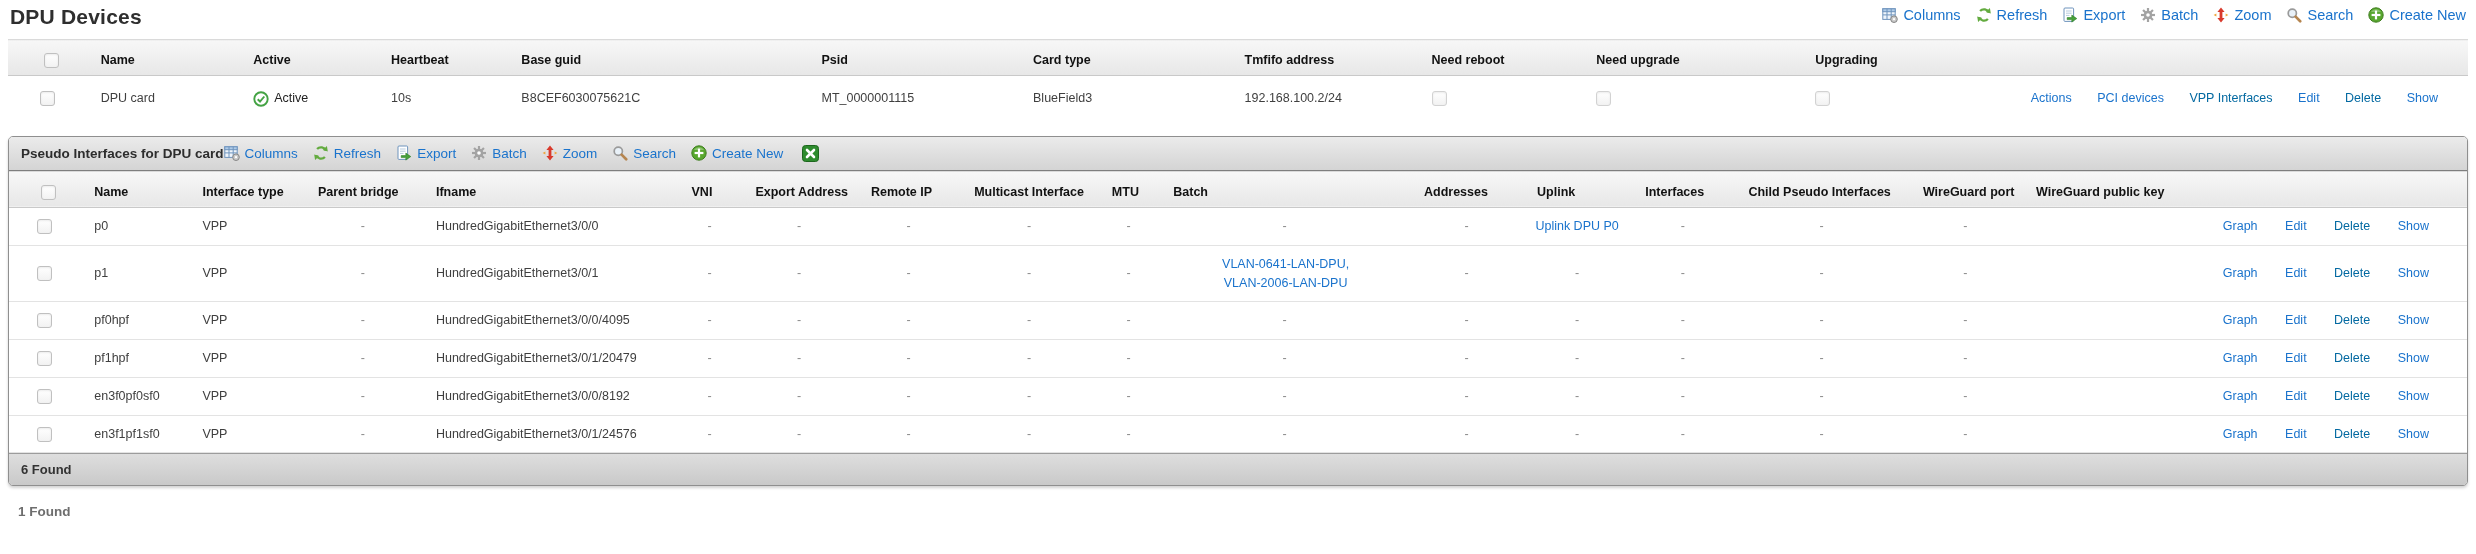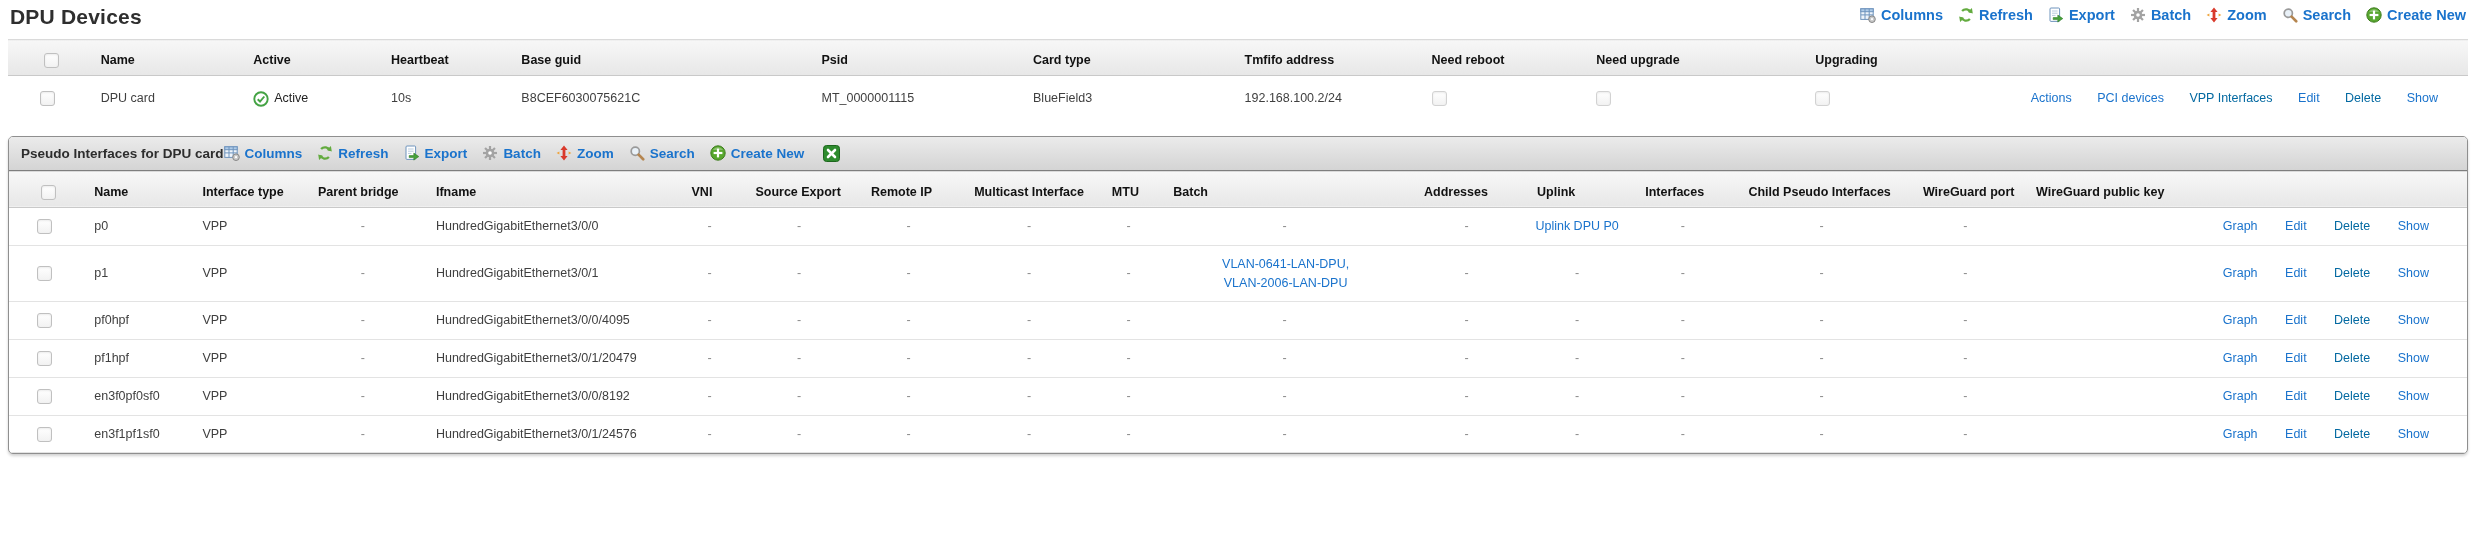--- a/index.html
+++ b/index.html
@@ -4,21 +4,21 @@
 <style>
   html,body{margin:0;padding:0;background:#fff;}
   body{width:2476px;height:554px;overflow:hidden;font-family:"Liberation Sans","DejaVu Sans",sans-serif;color:#3f3f3f;}
   .page{padding:0 8px;position:relative;}
 
   
   .page-title{font-size:21px;font-weight:bold;color:#2f2f2f;padding:5px 2px 0 2px;letter-spacing:0.2px;}
   .toolbar{display:flex;align-items:center;gap:15px;white-space:nowrap;}
   .toolbar.top{position:absolute;top:7px;right:10px;}
   .tb-item{display:flex;align-items:center;gap:5px;cursor:pointer;}
-  .tb-item .lbl{color:#1a73cc;font-weight:bold;font-size:14.5px;}
+  .tb-item .lbl{color:#1a73cc;font-weight:normal;font-size:14.5px;}
   .icon16{width:16px;height:16px;display:block;}
   .close-btn{margin-left:4px;cursor:pointer;display:flex;}
 
   
   table{border-collapse:collapse;table-layout:fixed;width:100%;}
   th,td{overflow:hidden;vertical-align:middle;}
   .grid-head th{
     background:linear-gradient(#f7f7f7,#e7e7e7);
     border-top:1px solid #dadada;border-bottom:1px solid #c9c9c9;
     font-size:12.5px;font-weight:bold;color:#121212;text-align:left;
@@ -314,21 +314,21 @@
           <col style="width:11.7%">
       </colgroup>
       <tbody>
         <tr class="grid-head">
           <th class="center"><input type="checkbox" class="cb" style=""></th>
           <th>Name</th>
           <th>Interface type</th>
           <th>Parent bridge</th>
           <th>Ifname</th>
           <th>VNI</th>
-          <th>Source Export</th>
+          <th>Export Address</th>
           <th>Remote IP</th>
           <th>Multicast Interface</th>
           <th>MTU</th>
           <th>Batch</th>
           <th>Addresses</th>
           <th>Uplink</th>
           <th>Interfaces</th>
           <th>Child Pseudo Interfaces</th>
           <th>WireGuard port</th>
           <th>WireGuard public key</th>
@@ -528,16 +528,20 @@
           <td class="actions-cell">
             <a class="link">Graph</a>
             <a class="link">Edit</a>
             <a class="link disabled">Delete</a>
             <a class="link">Show</a>
           </td>
         </tr>
         </tbody>
     </table>
 
+    <div class="panel-foot">
+      <span>6 Found</span>
+    </div>
   </div>
 
+  <div class="bottom-count">1 Found</div>
 
 </div>
 
 </body></html>

